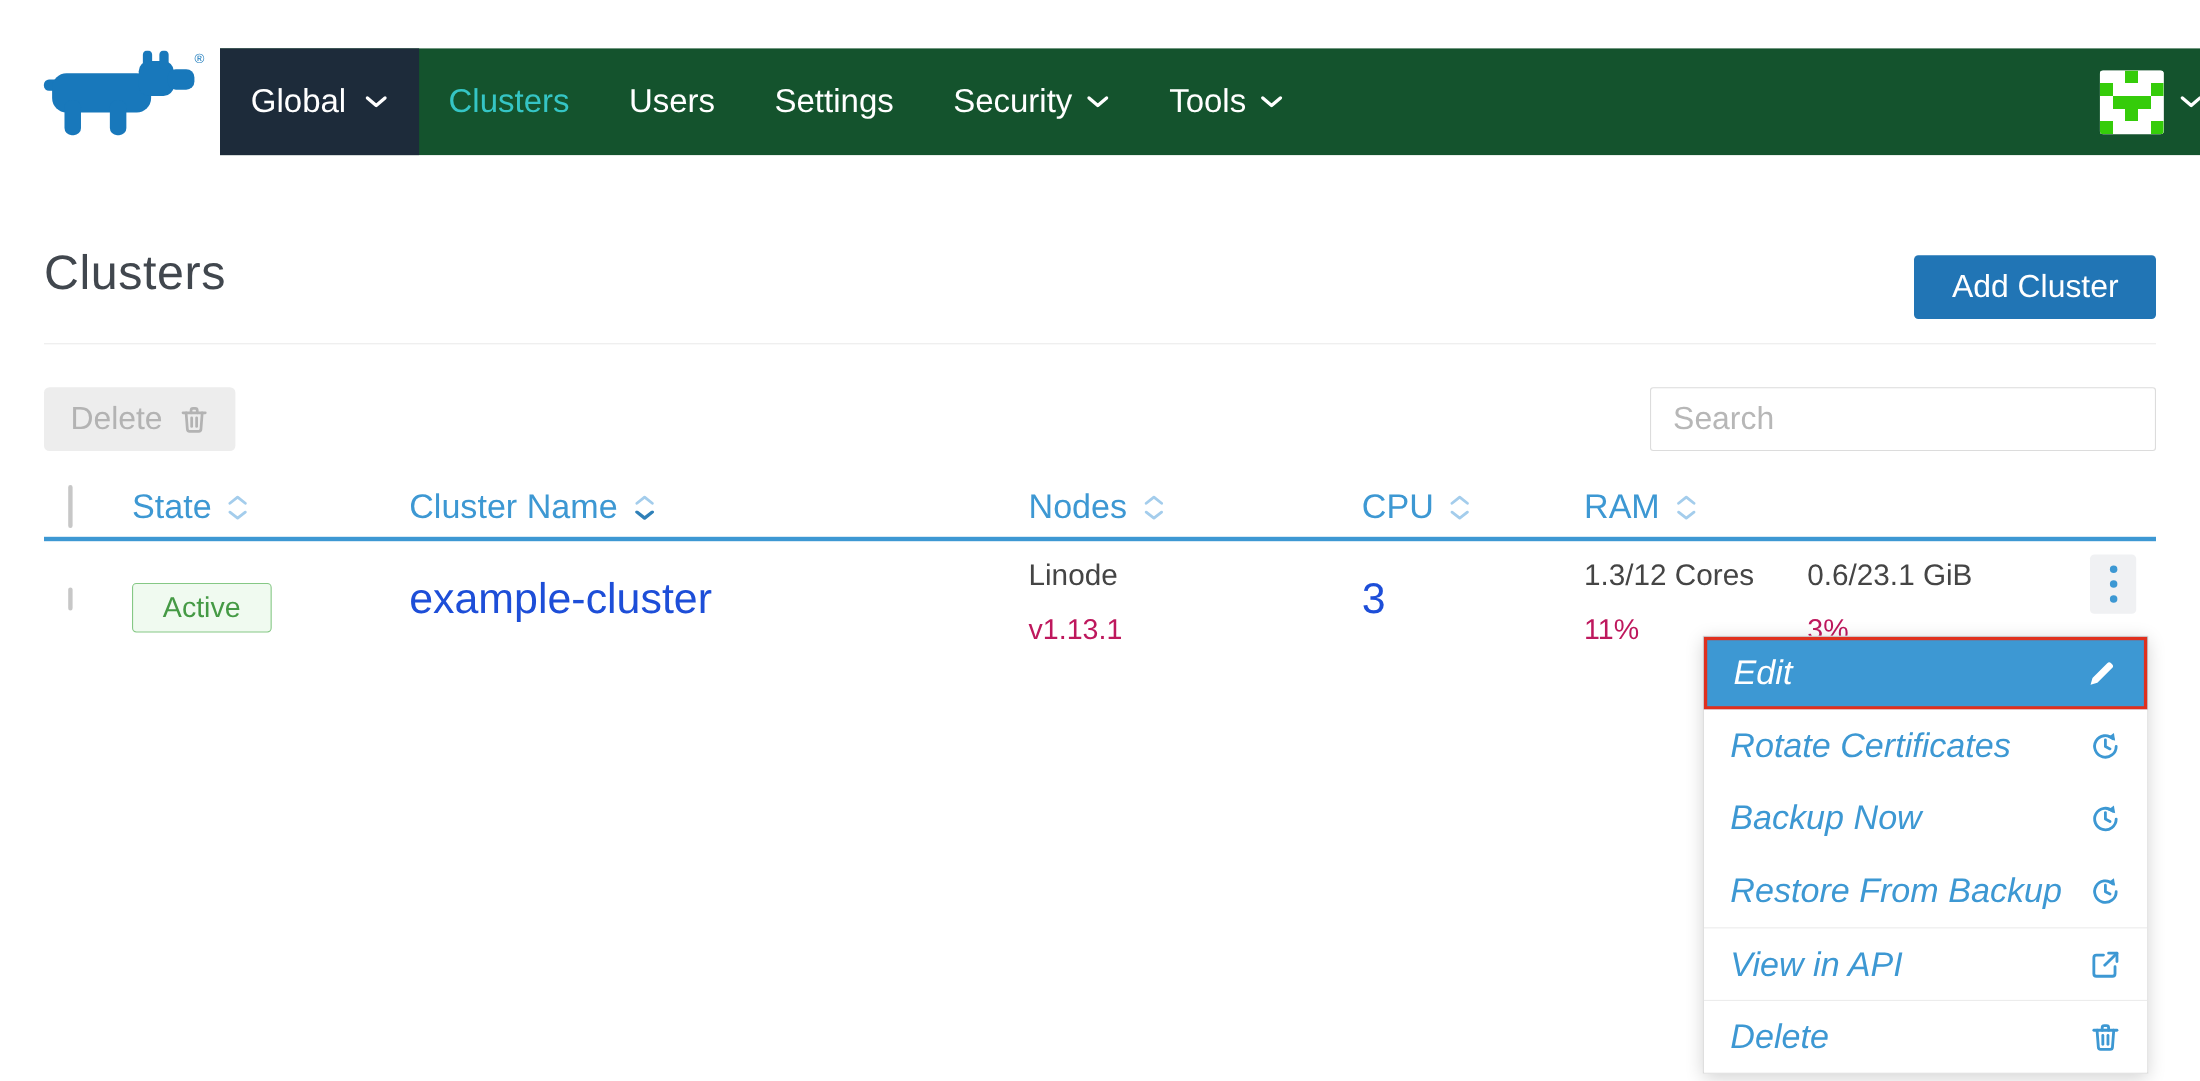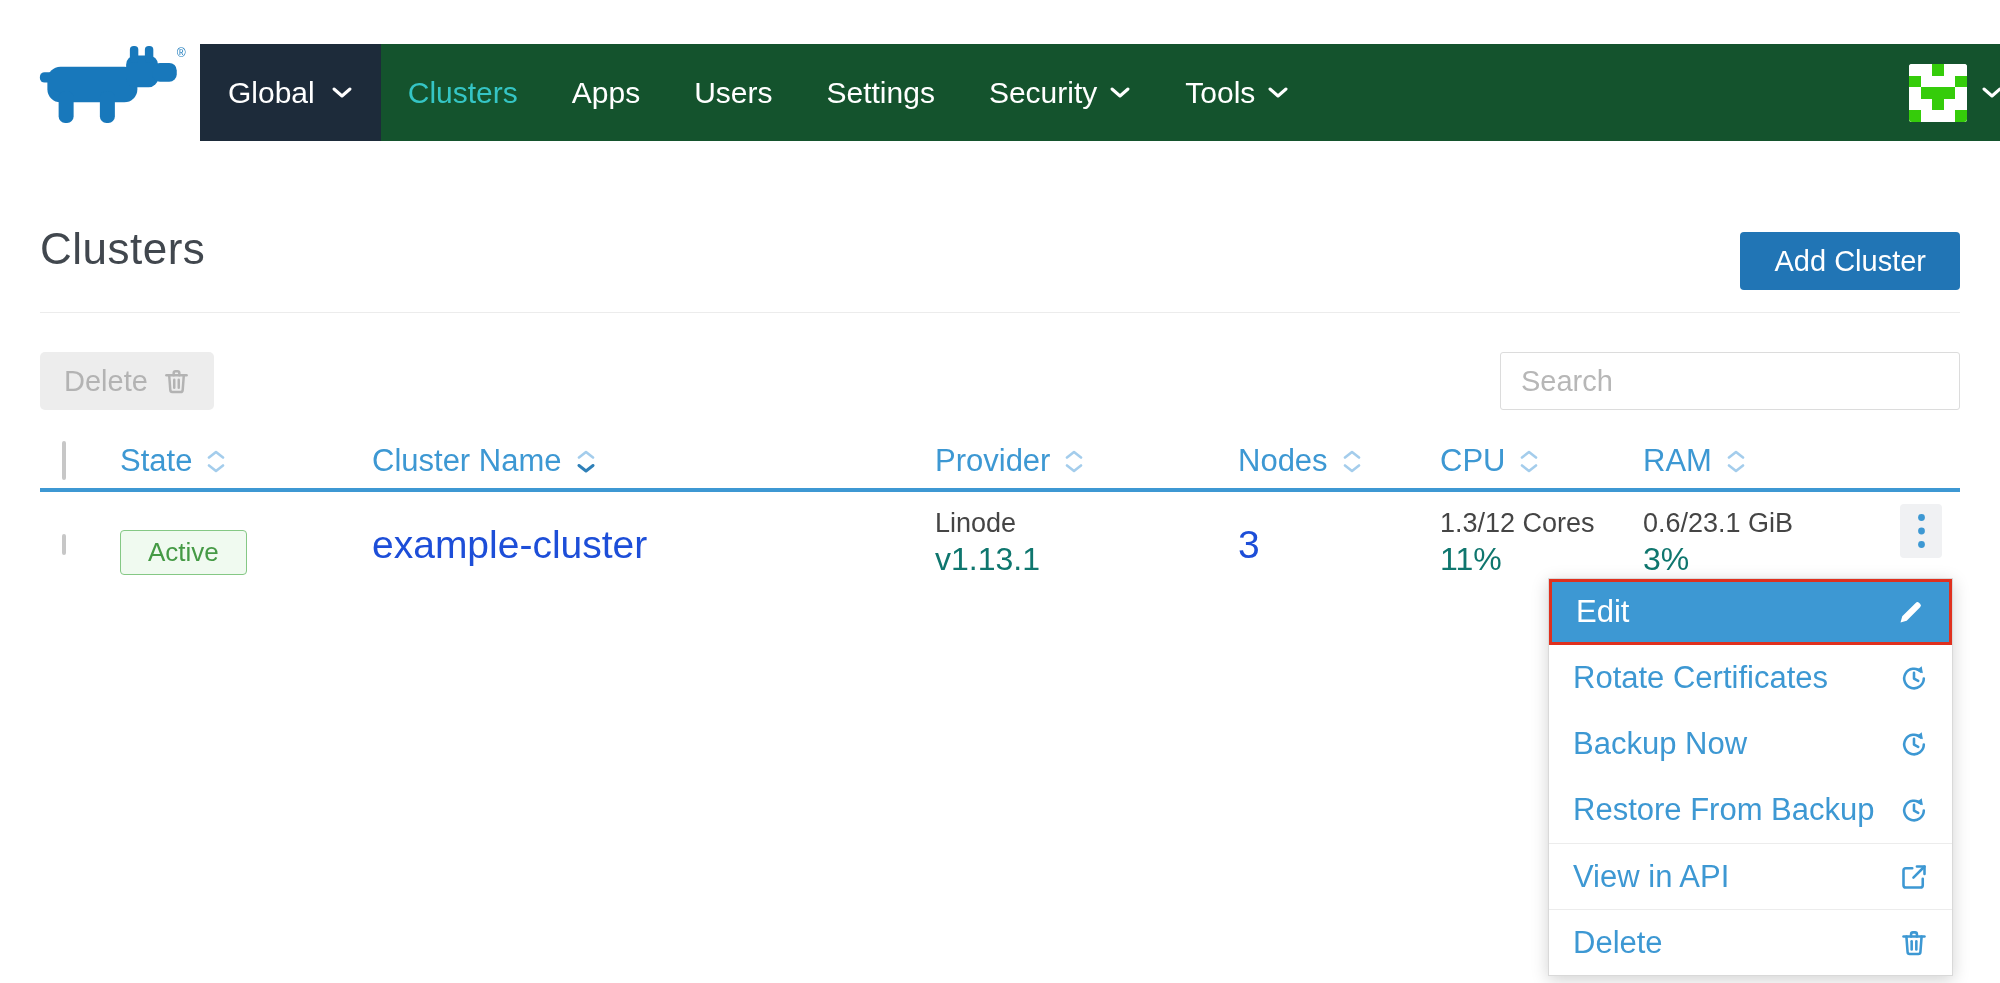--- a/index.html
+++ b/index.html
@@ -77,35 +77,35 @@
   }
   .trow { padding-top:10px; min-height:96px; align-items:start; }
   .cell-center { align-self:center; }
   .badge {
     display:inline-block; margin-top:14px; padding:6px 27px; font-size:26px; color:#459a45;
     background:#f0faf0; border:1px solid #85c885; border-radius:4px;
   }
   .link { color:#1d4ed8; font-size:39px; cursor:pointer; text-decoration:none; }
   .cell-link { align-self:center; }
   .two-line { padding-top:6px; font-size:27px; color:#454545; }
-  .two-line .sub { margin-top:2px; font-size:32px; color:#0f766e; }
+  .two-line .sub { margin-top:18px; font-size:26px; color:#be185d; }
   .kebab-btn {
     width:42px; height:54px; margin-top:2px; background:#f0f1f3; border:none; border-radius:4px;
     display:flex; align-items:center; justify-content:center; cursor:pointer;
   }
   .kebab-btn svg { width:9px; height:36px; }
 
   
   .row-menu {
     position:absolute; left:1548px; top:578px; width:405px; background:#fff;
     border:1px solid #d9d9d9; box-shadow:0 4px 16px rgba(0,0,0,0.18); z-index:5;
   }
   .menu-item {
     height:66px; display:flex; align-items:center; justify-content:space-between;
-    padding:0 24px; color:#3d98d3; font-size:31px; cursor:pointer; background:#fff;
+    padding:0 24px; color:#3d98d3; font-size:31px; cursor:pointer; background:#fff;font-style:italic;
   }
   .menu-item svg { width:28px; height:28px; flex:none; }
   .menu-item.highlight { background:#3d98d3; color:#fff; border:3px solid #e0301e; }
   .menu-item.sep { border-top:1px solid #ececec; }
   .icon-stroke path, .icon-stroke polyline, .icon-stroke line, .icon-stroke circle {
     fill:none; stroke:currentColor; stroke-width:2.2; stroke-linecap:round; stroke-linejoin:round;
   }
 </style>
 </head>
 <body>
@@ -132,23 +132,20 @@
     <div class="global-box">
       <span>Global</span>
       <svg class="chev" viewBox="0 0 22 13">
           <polyline points="3,3 11,10 19,3"></polyline>
         </svg>
     </div>
     <div class="nav-link active">
         <span>Clusters</span>
       </div>
     <div class="nav-link">
-        <span>Apps</span>
-      </div>
-    <div class="nav-link">
         <span>Users</span>
       </div>
     <div class="nav-link">
         <span>Settings</span>
       </div>
     <div class="nav-link">
       <span>Security</span>
       <svg class="chev" viewBox="0 0 22 13">
           <polyline points="3,3 11,10 19,3"></polyline>
         </svg>
@@ -217,31 +214,20 @@
         <span class="sort sorted">
           <svg class="c-up" viewBox="0 0 18 9">
               <polyline points="2,7.5 9,2 16,7.5"></polyline>
             </svg>
           <svg class="c-down" viewBox="0 0 18 9">
               <polyline points="2,1.5 9,7 16,1.5"></polyline>
             </svg>
         </span>
       </div>
       <div class="th">
-        <span>Provider</span>
-        <span class="sort">
-          <svg class="c-up" viewBox="0 0 18 9">
-              <polyline points="2,7.5 9,2 16,7.5"></polyline>
-            </svg>
-          <svg class="c-down" viewBox="0 0 18 9">
-              <polyline points="2,1.5 9,7 16,1.5"></polyline>
-            </svg>
-        </span>
-      </div>
-      <div class="th">
         <span>Nodes</span>
         <span class="sort">
           <svg class="c-up" viewBox="0 0 18 9">
               <polyline points="2,7.5 9,2 16,7.5"></polyline>
             </svg>
           <svg class="c-down" viewBox="0 0 18 9">
               <polyline points="2,1.5 9,7 16,1.5"></polyline>
             </svg>
         </span>
       </div>

